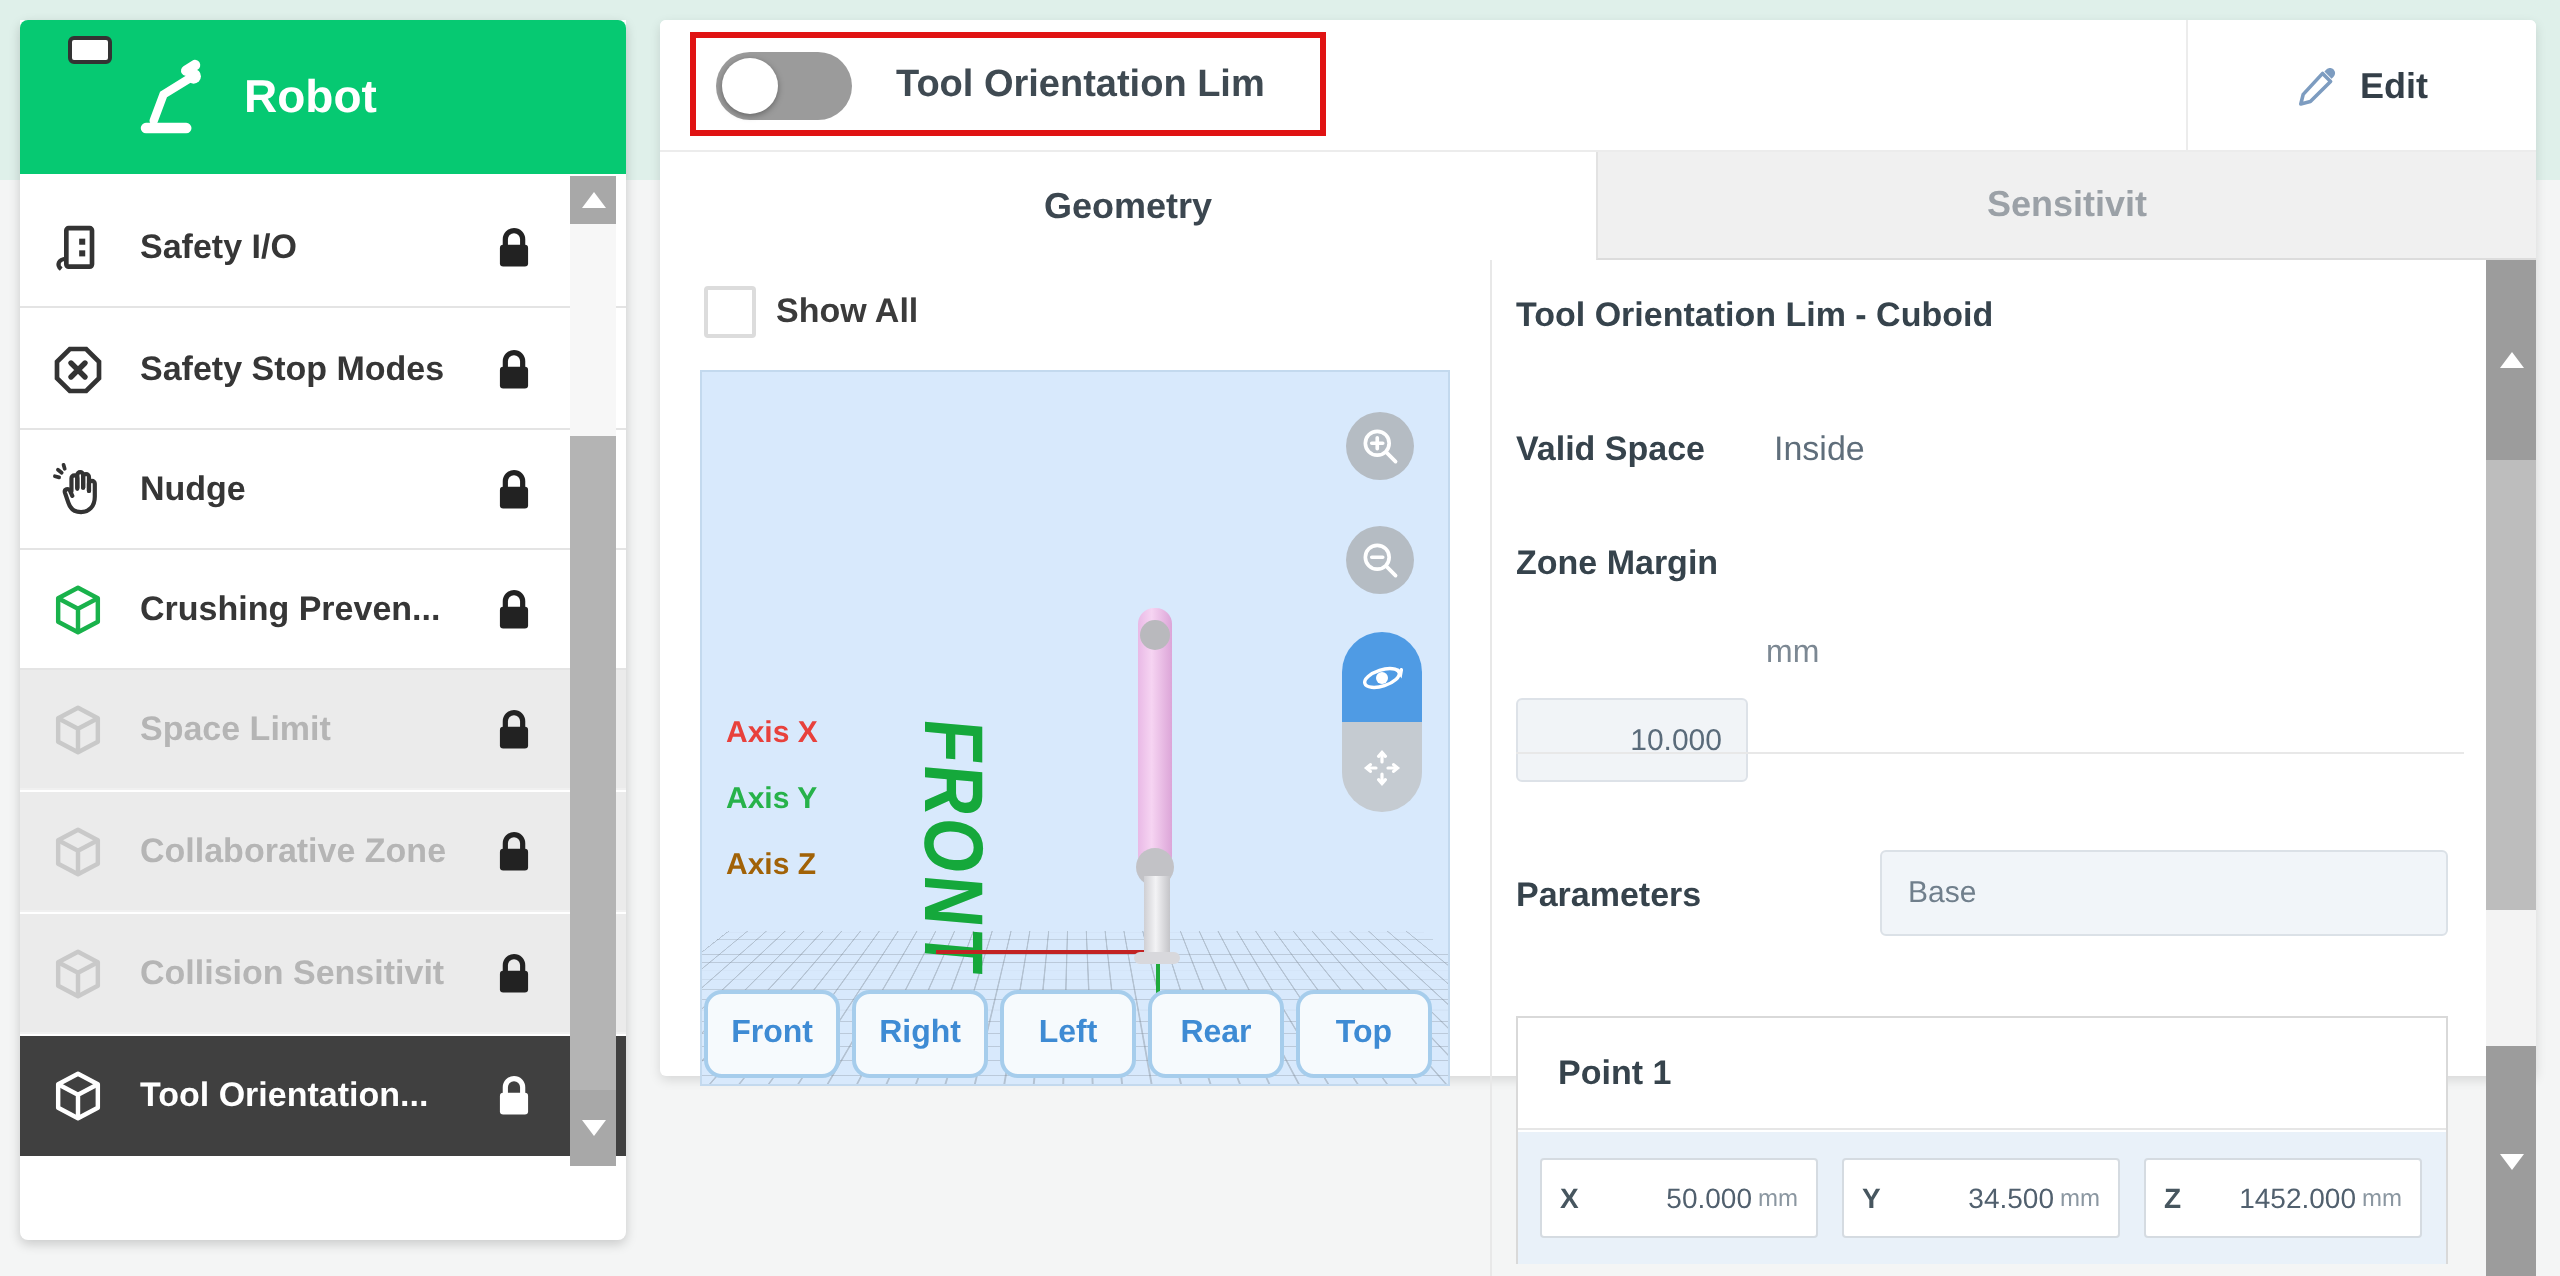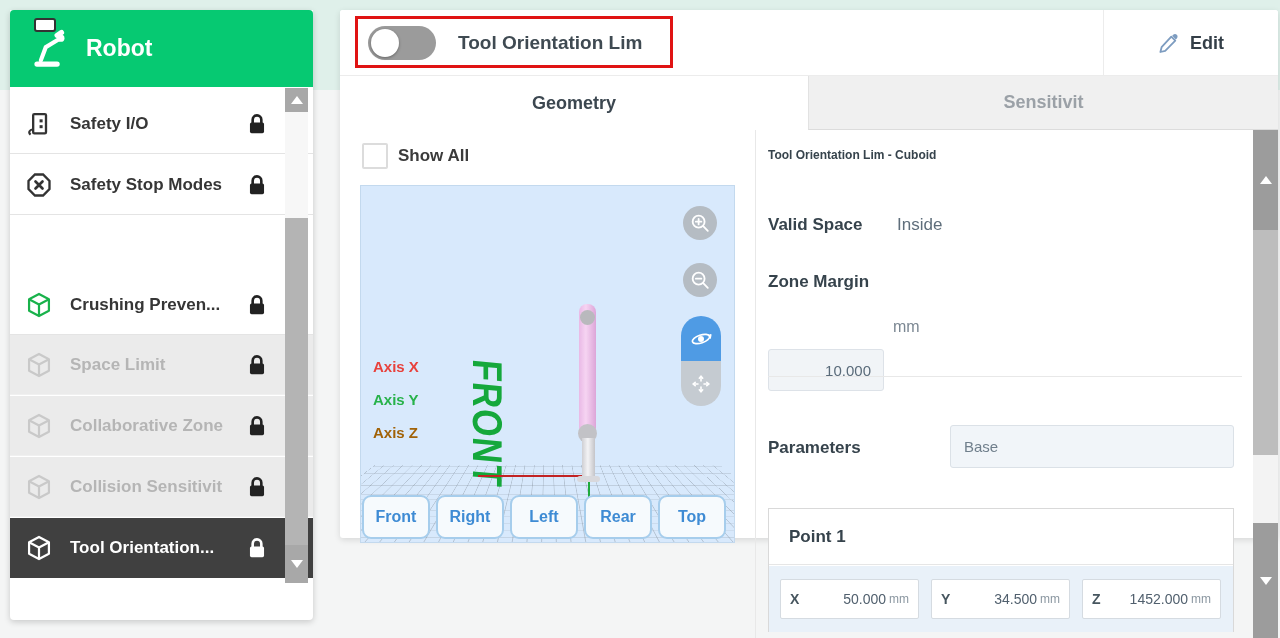--- a/index.html
+++ b/index.html
@@ -3,21 +3,21 @@
 <meta charset="utf-8">
 <style>
   * { margin:0; padding:0; box-sizing:border-box; }
   html,body { width:1280px; height:638px; }
   body { font-family:"Liberation Sans","DejaVu Sans",sans-serif; background:#f4f5f5; position:relative; overflow:hidden; }
   .abs { position:absolute; }
   .mintband { left:0; top:0; width:1280px; height:90px; background:#dff0ea; }
 
   
   .sidebar { left:10px; top:10px; width:303px; height:610px; background:#ffffff; border-radius:4px; box-shadow:0 2px 6px rgba(0,0,0,.18); }
-  .sb-header { left:0; top:0; width:303px; height:77px; background:#06c972; border-radius:4px 4px 0 0; display:flex; align-items:center; }
+  .sb-header { left:0; top:0; width:303px; height:77px; background:#06c972; border-radius:4px 4px 0 0; display:flex; align-items:center;padding-left:36px; }
   .sb-header .ricon { width:42px; height:42px; margin-left:20px; }
   .sb-title { color:#fff; font-size:23px; font-weight:700; margin-left:14px; }
   .sb-partial { left:0; top:67px; width:303px; height:17px; background:#fff; border-bottom:1px solid #e4e4e4; overflow:hidden; }
   .sb-partial .frag { position:absolute; left:24px; top:8px; width:22px; height:14px; border:2px solid #333; border-radius:3px; background:#fff; }
   .row { left:0; width:303px; height:60px; background:#fff; border-bottom:1px solid #e4e4e4; display:flex; align-items:center; }
   .row .ic { width:28px; height:28px; margin-left:15px; flex:none; }
   .row .lbl { font-size:17px; font-weight:700; color:#363636; margin-left:17px; width:158px; white-space:nowrap; overflow:hidden; }
   .row .lock { position:absolute; left:234px; top:17px; width:26px; height:26px; }
   .row.disabled { background:#ebebeb; border-bottom:1px solid #f0f0f0; }
   .row.disabled .lbl { color:#b5b5b5; }
@@ -27,21 +27,21 @@
 
   
   .sb-scroll { left:275px; top:78px; width:23px; height:495px; }
   .sbtn { position:absolute; left:0; width:23px; background:#a8a8a8; display:flex; align-items:center; justify-content:center; }
   .sb-track { position:absolute; left:0; top:24px; width:23px; height:106px; background:#f7f7f7; }
   .sb-thumb { position:absolute; left:0; top:130px; width:23px; height:327px; background:#b4b4b4; }
   .tri-up { width:0; height:0; border-left:6px solid transparent; border-right:6px solid transparent; border-bottom:8px solid #fff; }
   .tri-down { width:0; height:0; border-left:6px solid transparent; border-right:6px solid transparent; border-top:8px solid #fff; }
 
   
-  .main { left:340px; top:10px; width:938px; height:528px; background:#fff; border-radius:3px; box-shadow:0 2px 6px rgba(0,0,0,.12); }
+  .main { left:330px; top:10px; width:938px; height:528px; background:#fff; border-radius:3px; box-shadow:0 2px 6px rgba(0,0,0,.12); }
   .topbar { left:0; top:0; width:938px; height:66px; background:#fff; border-bottom:1px solid #ececec; border-radius:3px 3px 0 0; }
   .toggle-track { left:28px; top:16px; width:68px; height:34px; background:#9b9b9b; border-radius:17px; }
   .toggle-knob { position:absolute; left:3px; top:3px; width:28px; height:28px; background:#fff; border-radius:50%; box-shadow:0 1px 3px rgba(0,0,0,.35); }
   .toggle-label { left:118px; top:0; height:66px; display:flex; align-items:center; font-size:19px; font-weight:700; color:#3f4a52; }
   .annotation { left:15px; top:6px; width:318px; height:52px; border:3px solid #e01313; pointer-events:none; }
   .topbar-sep { left:763px; top:0; width:1px; height:66px; background:#ececec; }
   .edit-btn { left:763px; top:0; width:175px; height:66px; display:flex; align-items:center; justify-content:center; gap:9px; }
   .edit-btn span { font-size:18px; font-weight:700; color:#343f48; }
 
   .tabs { left:0; top:66px; width:938px; height:54px; }
@@ -75,21 +75,21 @@
   .line-green { left:227px; top:292px; width:2px; height:21px; background:#1faa3c; }
   .zoom-btn { width:34px; height:34px; border-radius:50%; background:#b5bcc3; display:flex; align-items:center; justify-content:center; }
   .zin { left:322px; top:20px; } .zout { left:322px; top:77px; }
   .pill { left:320px; top:130px; width:40px; height:90px; border-radius:20px; overflow:hidden; }
   .pill-top { position:absolute; left:0; top:0; width:40px; height:45px; background:#4f9be4; display:flex; align-items:center; justify-content:center; }
   .pill-bot { position:absolute; left:0; top:45px; width:40px; height:45px; background:#c5cbd1; display:flex; align-items:center; justify-content:center; }
   .viewbtns { left:22px; top:485px; width:372px; height:44px; display:flex; gap:6px; }
   .vbtn { width:68px; height:44px; background:#f6fafd; border:2px solid #a6cdec; border-radius:9px; color:#3e8bd4; font-size:16px; font-weight:700; display:flex; align-items:center; justify-content:center; }
 
   
-  .d-title { left:428px; top:138px; font-size:12px; font-weight:700; color:#36434c; }
+  .d-title { left:428px; top:138px; font-size:17px; font-weight:700; color:#36434c; }
   .d-lbl { font-size:17px; font-weight:700; color:#36434c; }
   .d-val { font-size:17px; color:#5f6e7b; }
   .vs-lbl { left:428px; top:205px; } .vs-val { left:557px; top:205px; }
   .zm-lbl { left:428px; top:262px; }
   .zm-input { left:428px; top:298px; width:116px; height:42px; background:#f1f4f7; border:1px solid #dde2e8; border-radius:3px; display:flex; align-items:center; justify-content:flex-end; padding-right:12px; font-size:15px; color:#5a6b7a;margin-top:41px; }
   .zm-unit { left:553px; top:308px; font-size:16px; color:#7c8893; }
   .hsep { left:428px; top:366px; width:474px; height:1px; background:#e8e8e8; }
   .co-lbl { left:428px; top:428px; }
   .co-field { left:610px; top:415px; width:284px; height:43px; background:#f1f5f9; border:1px solid #dbe1e7; border-radius:3px; display:flex; align-items:center; padding-left:13px; font-size:15px; color:#707f8c; }
   .p1-box { left:428px; top:498px; width:466px; height:124px; background:#fff; border:1px solid #d9d9d9; }
@@ -145,20 +145,34 @@
       <polygon points="8.5,3 15.5,3 21,8.5 21,15.5 15.5,21 8.5,21 3,15.5 3,8.5"></polygon>
         <path d="m9 9 6 6m0-6-6 6" stroke-width="2.3" stroke-linecap="round"></path>
     </svg>
     <div class="lbl">Safety Stop Modes</div>
     <svg class="lock" viewBox="0 0 24 24">
         <path d="M8 11V8a4 4 0 0 1 8 0v3" fill="none" stroke="#222" stroke-width="2.4"></path>
         <rect x="5.5" y="10.5" width="13" height="10" rx="1.5" fill="#222"></rect>
       </svg>
   </div>
 
+  <div class="abs row" style="top:205px">
+    <svg class="ic" viewBox="0 0 24 24" fill="none" stroke="#333" stroke-width="1.8" stroke-linecap="round">
+      <path d="M9.2 12.5V7a1.25 1.25 0 0 1 2.5 0v4.5"></path>
+        <path d="M11.7 11V5.6a1.25 1.25 0 0 1 2.5 0V11"></path>
+        <path d="M14.2 11V6.4a1.25 1.25 0 0 1 2.5 0v6"></path>
+        <path d="M16.7 12.4V9.3a1.25 1.25 0 0 1 2.5 0v5.6c0 4-2.4 6.6-5.9 6.6-3 0-4.6-1.5-5.4-4l-1.5-4.4a1.15 1.15 0 0 1 2.15-.8l1 2.2"></path>
+      <path d="M5 4.6 3.4 3.3M6.3 2.9 5.8 1.2M3.9 6.6l-1.8-.5" stroke-width="1.6"></path>
+    </svg>
+    <div class="lbl">Nudge</div>
+    <svg class="lock" viewBox="0 0 24 24">
+        <path d="M8 11V8a4 4 0 0 1 8 0v3" fill="none" stroke="#222" stroke-width="2.4"></path>
+        <rect x="5.5" y="10.5" width="13" height="10" rx="1.5" fill="#222"></rect>
+      </svg>
+  </div>
 
   <div class="abs row" style="top:265px">
     <svg class="ic" viewBox="0 0 24 24" fill="none" stroke="#19b24b" stroke-width="1.9" stroke-linejoin="round">
       <path d="M12 2.5 20.5 7v10L12 21.5 3.5 17V7Z"></path>
         <path d="M3.5 7 12 11.5 20.5 7M12 11.5V21.5"></path>
     </svg>
     <div class="lbl">Crushing Preven...</div>
     <svg class="lock" viewBox="0 0 24 24">
         <path d="M8 11V8a4 4 0 0 1 8 0v3" fill="none" stroke="#222" stroke-width="2.4"></path>
         <rect x="5.5" y="10.5" width="13" height="10" rx="1.5" fill="#222"></rect>

